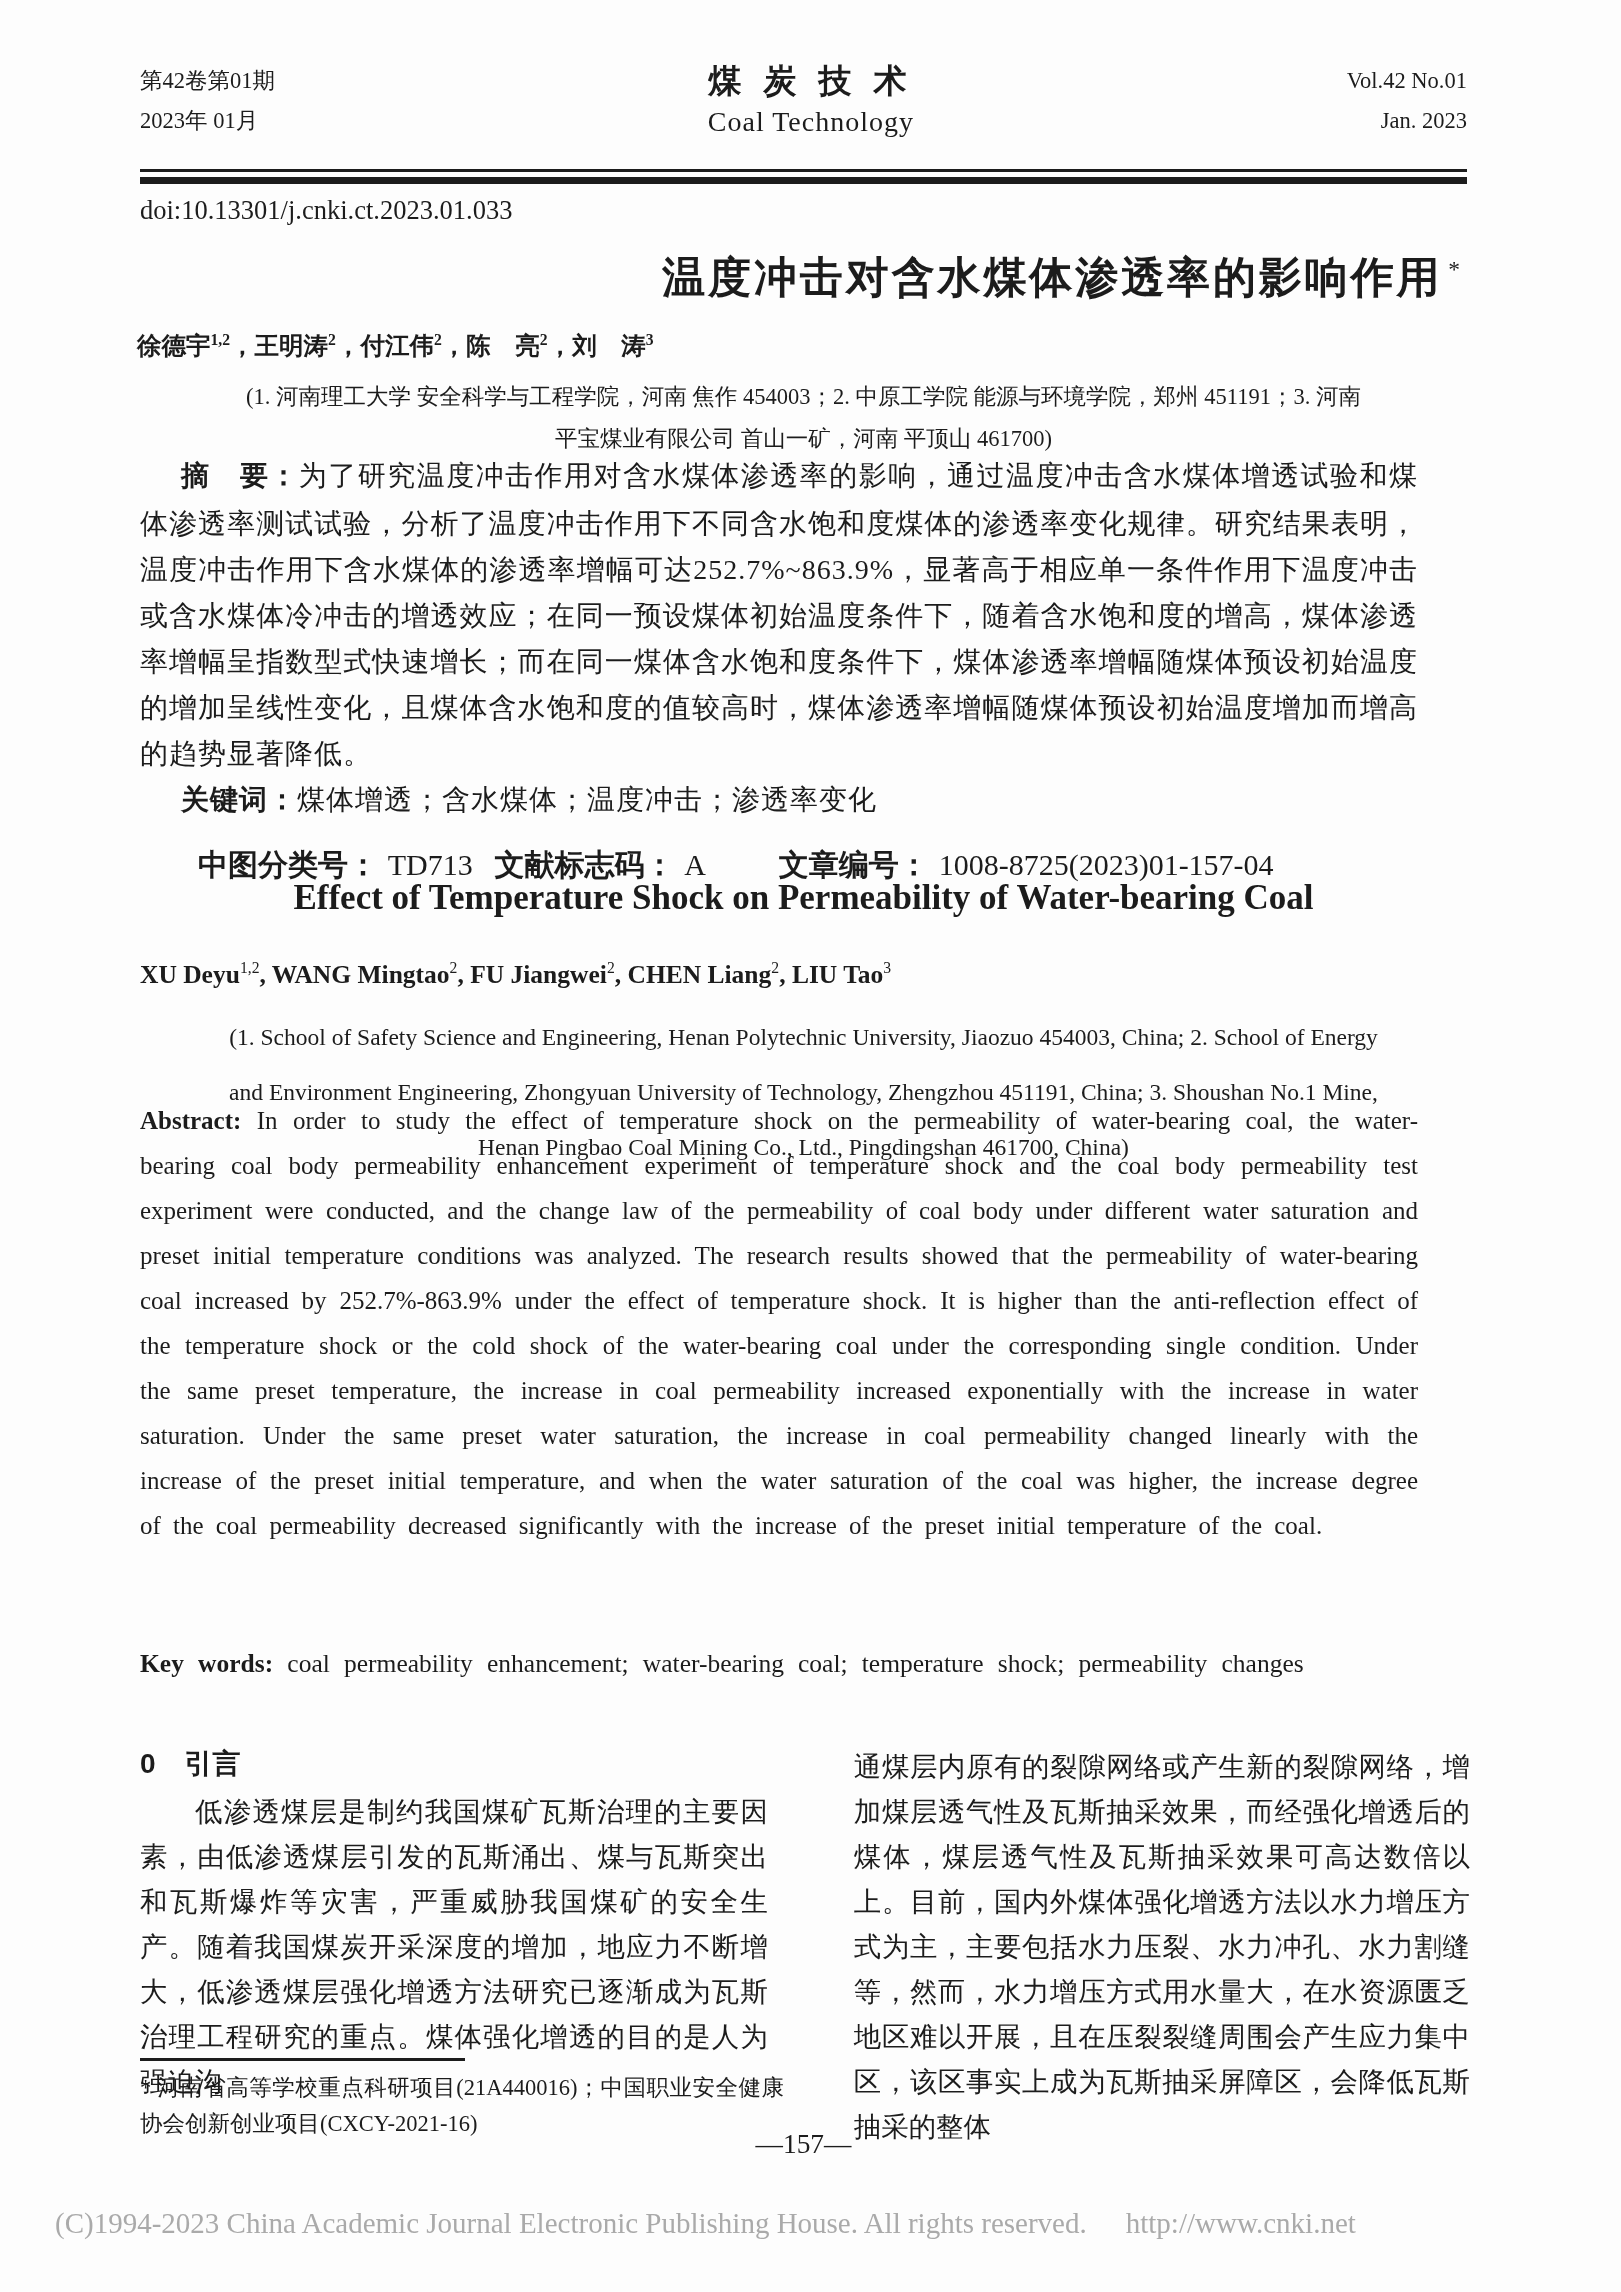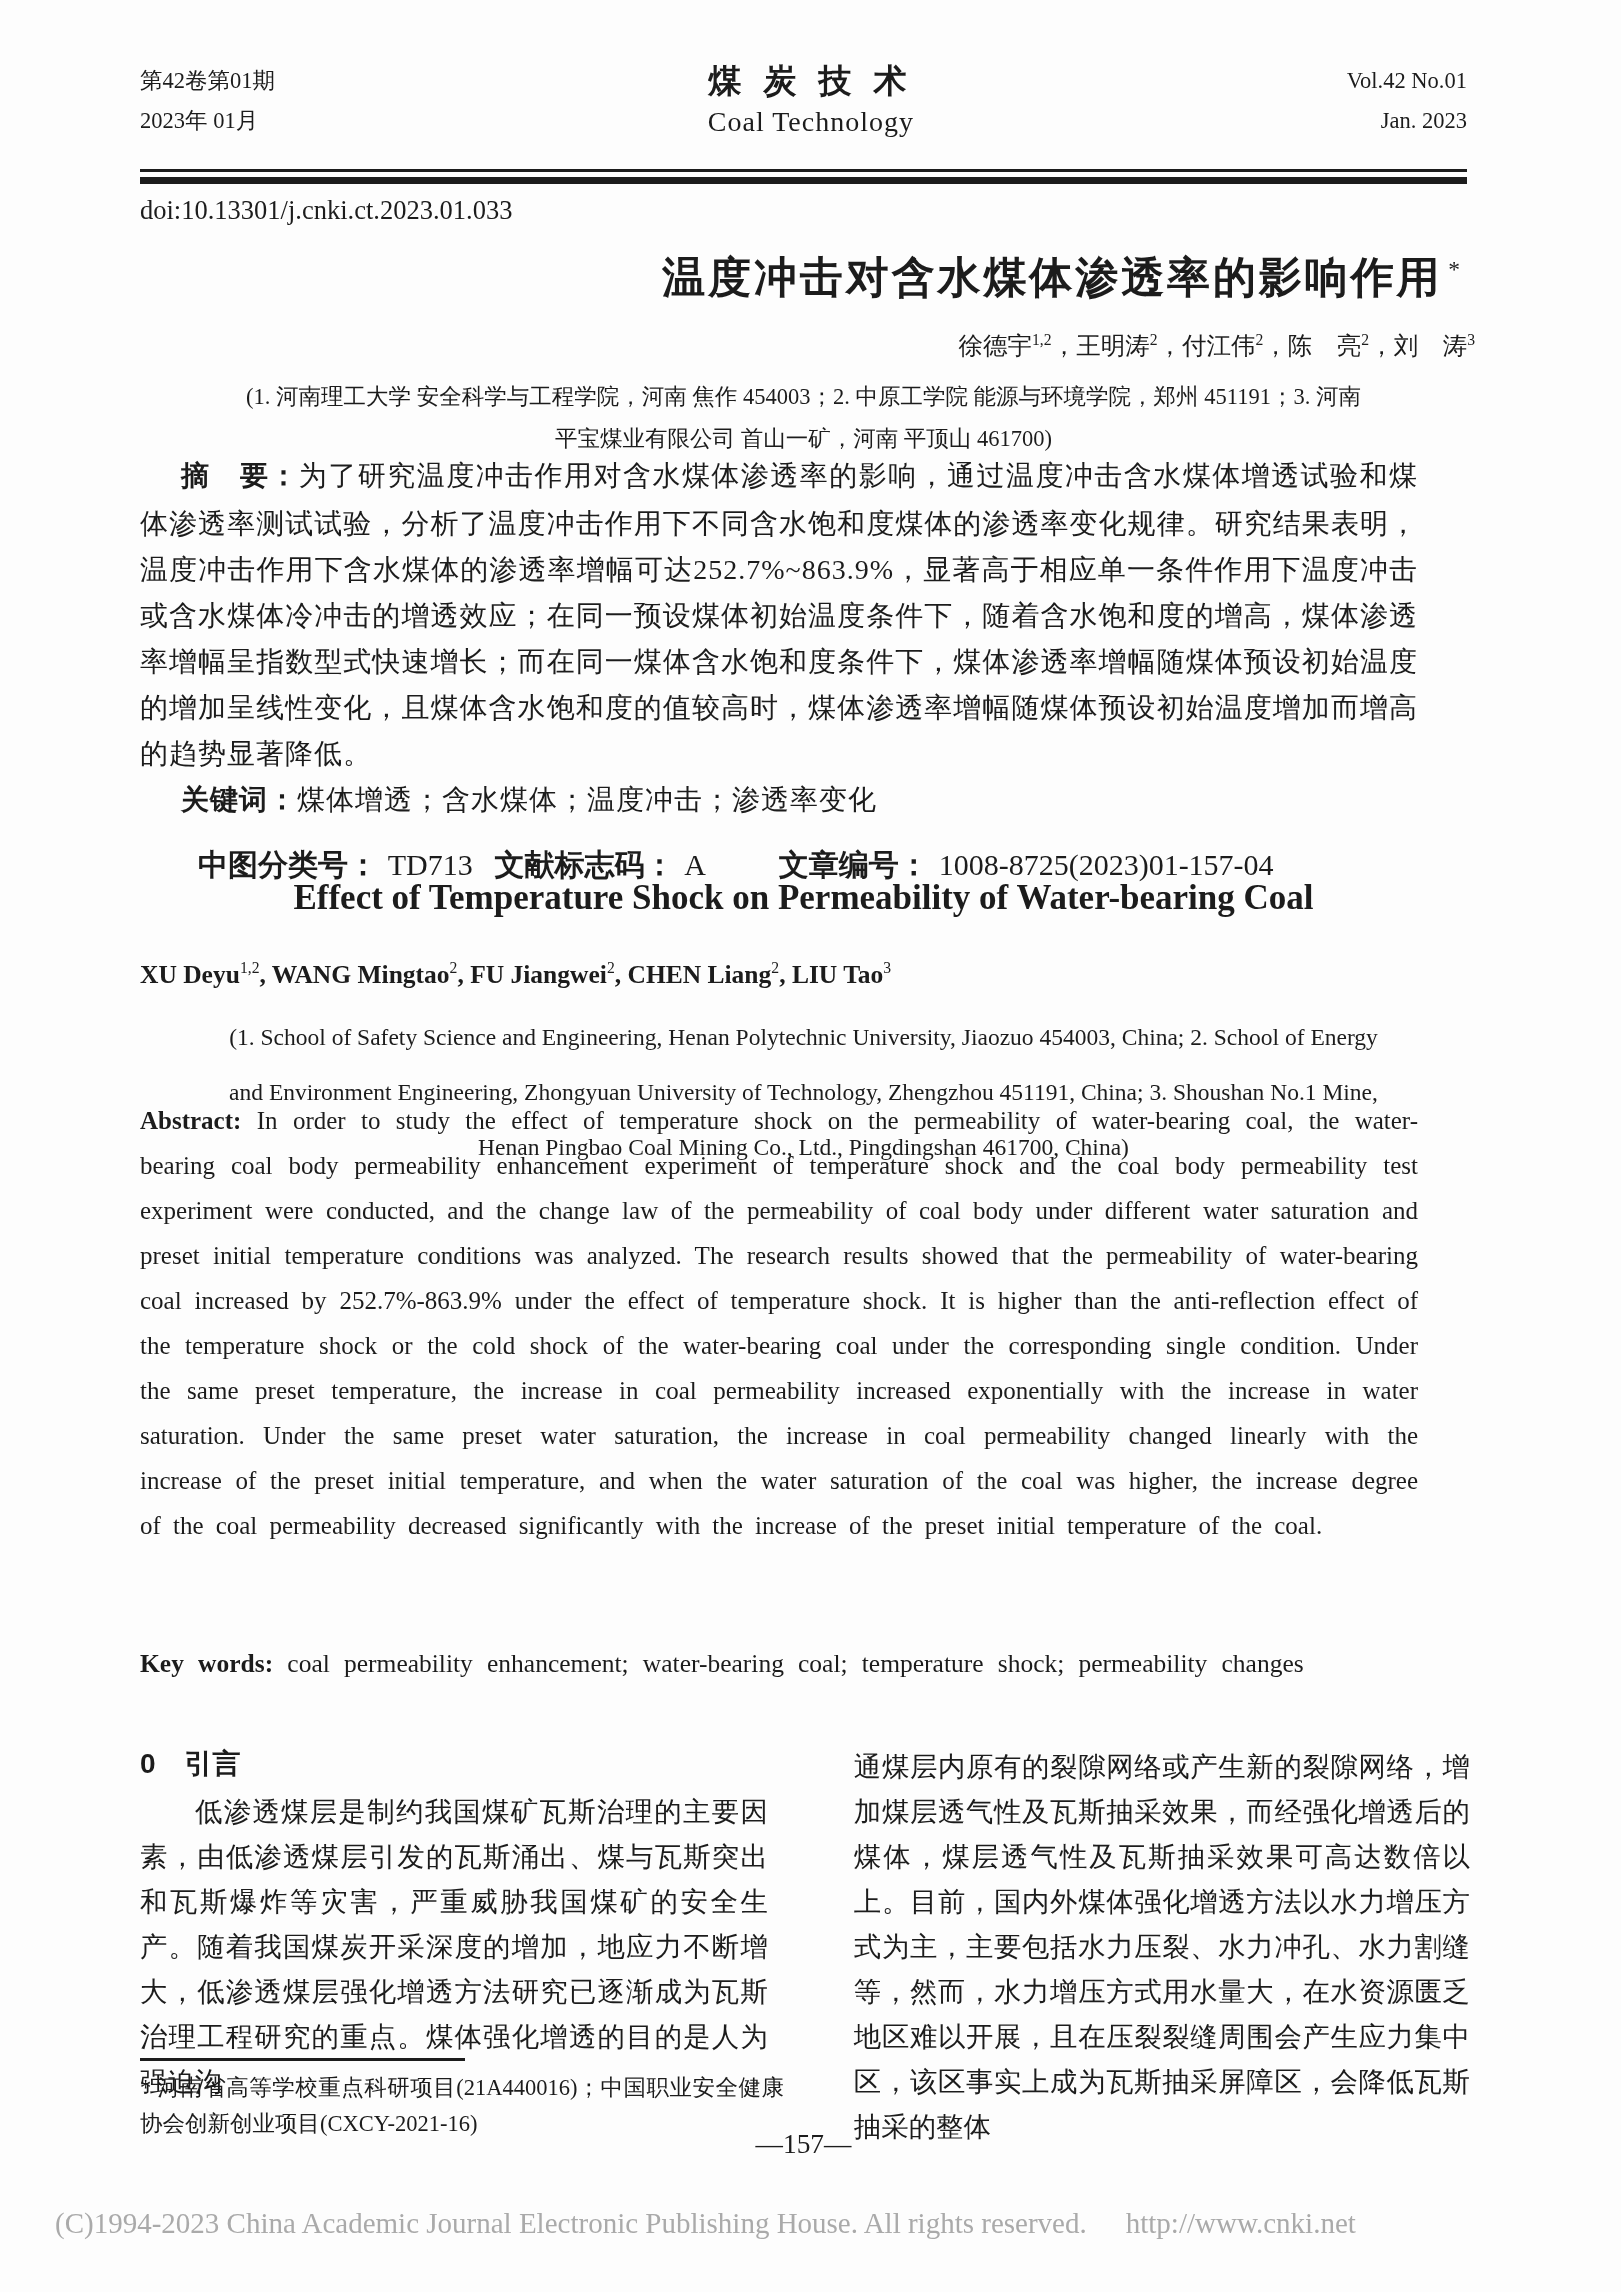--- a/index.html
+++ b/index.html
@@ -22,21 +22,21 @@
   .h-right{text-align:right;}
   .h-center{text-align:center;}
   .journal-cn{font-size:33px;font-weight:bold;letter-spacing:6.9px;line-height:41px;}
   .journal-en{font-size:28px;line-height:39px;letter-spacing:1px;}
   .rule-thin{position:absolute;left:140px;top:169px;width:1327px;height:2.9px;background:#1c1c1c;}
   .rule-thick{position:absolute;left:140px;top:177px;width:1327px;height:6.9px;background:#1c1c1c;}
   
   .doi{position:absolute;left:140px;top:195px;font-size:26.5px;}
   .title-cn{position:absolute;left:128px;top:241px;width:1327px;margin:8px;text-align:right;font-size:43px;font-weight:bold;letter-spacing:2.9px;}
   .title-cn sup{font-size:23.5px;font-weight:normal;margin-left:5.9px;}
-  .authors-cn{position:absolute;left:148px;top:329px;width:1327px;text-align:right;font-size:24.5px;}
+  .authors-cn{position:absolute;left:137px;top:329px;width:1327px;text-align:left;font-size:24.5px;font-weight:bold;}
   .authors-cn sup{font-size:15.7px;}
   .affil-cn{position:absolute;left:140px;top:376px;width:1327px;text-align:center;font-size:22.5px;line-height:42px;}
   .abs-cn{position:absolute;left:140px;top:453px;width:1278px;margin:0;font-size:28px;line-height:46px;letter-spacing:1px;text-align:justify;text-indent:41px;}
   .label-hei{font-family:Liberation Mono, monospace;font-weight:bold;}
   .kw-cn{position:absolute;left:140px;top:781px;width:1278px;margin:0;font-size:28px;letter-spacing:1px;text-indent:41px;}
   .class-row{position:absolute;left:140px;top:828px;width:1278px;margin:17px;font-size:30px;text-indent:41px;white-space:nowrap;}
   .class-row .gap-small{margin-left:21.6px;}
   .class-row .gap-big{margin-left:73px;}
   .class-row .val{margin-left:9.8px;}
   

